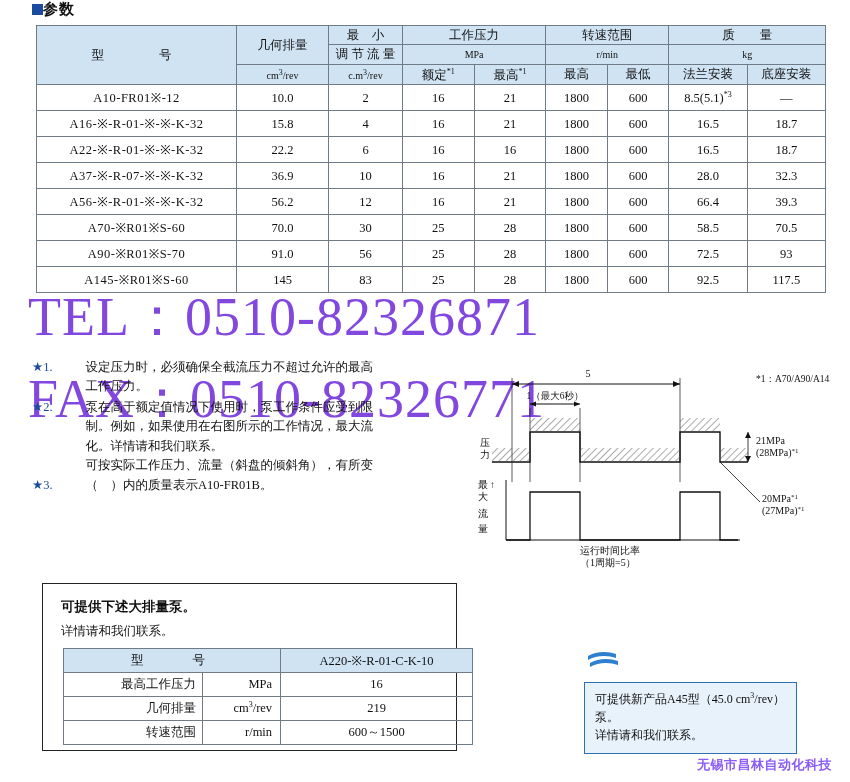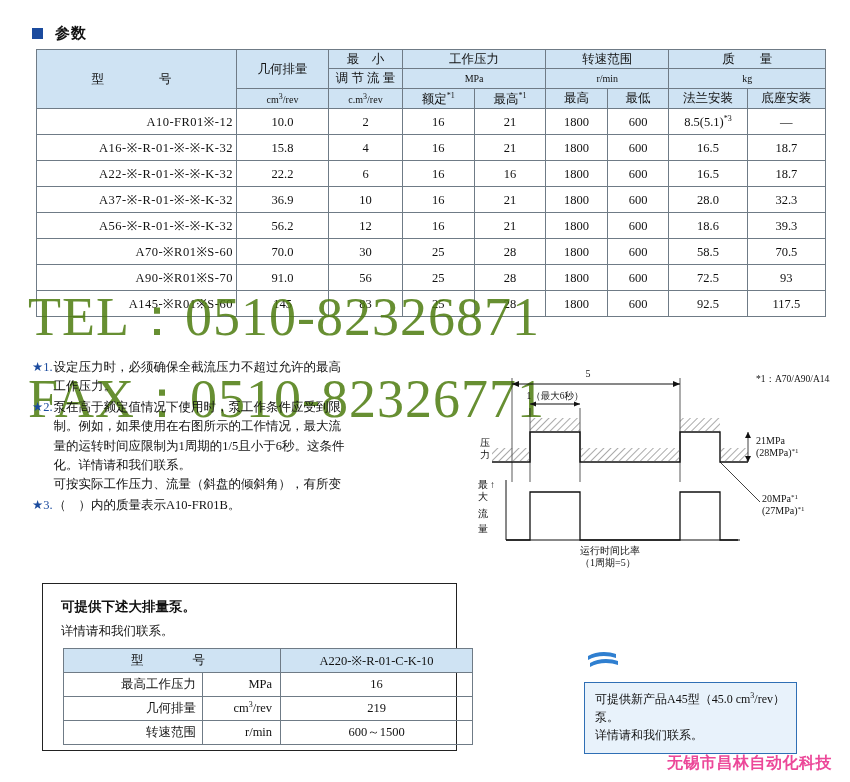--- a/index.html
+++ b/index.html
@@ -7,22 +7,22 @@
   body {
     width: 850px; height: 782px;
     background: #ffffff;
     font-family: "Liberation Serif", serif;
     color: #111;
     position: relative;
     overflow: hidden;
   }
   
   .page-head {
-    display:flex; align-items:center; gap:12px;
-    padding: 24px 0 6px 32px;
+    display:flex; align-items:center; gap:0;
+    padding: 0 0 6px 32px;
     font-family: Liberation Serif, serif;
   }
   .head-marker { width:11px; height:11px; background:#1b4b9e; display:inline-block; }
   .head-title { font-size:15px; font-weight:bold; letter-spacing:1px; }
 
   
   .main-table-wrap { padding: 0 28px 0 36px; }
   table.spec {
     border-collapse: collapse;
     width: 790px;
@@ -33,39 +33,39 @@
     text-align:center;
     vertical-align:middle;
     padding: 2px 3px;
     line-height: 1.15;
   }
   table.spec thead th {
     background:#cfe3f3;
     font-weight: normal;
   }
   table.spec tbody td { height: 26px; background:#ffffff; }
-  table.spec tbody td.model { text-align:right; letter-spacing:0.5px; }
+  table.spec tbody td.model { text-align:center; letter-spacing:0.5px; }
   .sup { font-size:8px; vertical-align: super; }
   .small-unit { font-size:10px; }
   .th-model { letter-spacing: 10px; }
 
   
   .notes {
     position:absolute; left:32px; top:358px; width:430px;
     font-size:12.5px; line-height:1.55;
   }
   .note { display:flex; margin-bottom:1px; }
   .note .star { color:#1b4b9e; margin-right:1px; white-space:nowrap; }
   .note .body { flex:1; }
-  .note .body .indent { display:block; }
+  .note .body .indent { display:block;margin-left:32px; }
 
   
   .watermark {
     position:absolute; left:28px; top:278px;
-    font-size:54px; color:#4d7c0f; opacity:.85;
+    font-size:54px; color:#6d28d9; opacity:.85;
     font-family:"Liberation Serif", serif;
     letter-spacing:1px; pointer-events:none;
     line-height: 1.45;
   }
   .watermark div:nth-child(2){ margin-top:4px; }
 
   
   .diagram { position:absolute; left:470px; top:362px; width:360px; height:210px; }
   .diagram svg { display:block; }
 
@@ -95,21 +95,21 @@
     border:1px solid #2f6fb5; background:#e8f2fb;
     font-size:12px; padding:7px 10px; line-height:1.5;
   }
   .logo-mark {
     position:absolute; left:586px; top:650px; width:42px; height:22px;
   }
 
   
   .footer {
     position:absolute; right:18px; bottom:8px;
-    font-size:16px; font-weight:bold; color:#ec4899;
+    font-size:13px; font-weight:bold; color:#8b5cf6;
     letter-spacing:0.5px;
   }
 </style>
 </head>
 <body>
 
 <div class="page-head">
   <span class="head-marker"></span>
   <span class="head-title">参数</span>
 </div>
@@ -175,39 +175,39 @@
       <td>22.2</td>
       <td>6</td>
       <td>16</td>
       <td>16</td>
       <td>1800</td>
       <td>600</td>
       <td>16.5</td>
       <td>18.7</td>
     </tr>
     <tr>
-      <td class="model">A37-※-R-01-※-※-K-32</td>
+      <td class="model">A37-※-R-07-※-※-K-32</td>
       <td>36.9</td>
       <td>10</td>
       <td>16</td>
       <td>21</td>
       <td>1800</td>
       <td>600</td>
       <td>28.0</td>
       <td>32.3</td>
     </tr>
     <tr>
       <td class="model">A56-※-R-01-※-※-K-32</td>
       <td>56.2</td>
       <td>12</td>
       <td>16</td>
       <td>21</td>
       <td>1800</td>
       <td>600</td>
-      <td>18.6</td>
+      <td>66.4</td>
       <td>39.3</td>
     </tr>
     <tr>
       <td class="model">A70-※R01※S-60</td>
       <td>70.0</td>
       <td>30</td>
       <td>25</td>
       <td>28</td>
       <td>1800</td>
       <td>600</td>
@@ -246,21 +246,20 @@
     <span class="body">
       <span class="indent">设定压力时，必须确保全截流压力不超过允许的最高</span>
       <span class="indent">工作压力。</span>
     </span>
   </div>
   <div class="note">
     <span class="star">★2.</span>
     <span class="body">
       <span class="indent">泵在高于额定值情况下使用时，泵工作条件应受到限</span>
       <span class="indent">制。例如，如果使用在右图所示的工作情况，最大流</span>
-      <span class="indent">量的运转时间应限制为1周期的1/5且小于6秒。这条件</span>
       <span class="indent">化。详情请和我们联系。</span>
       <span class="indent">可按实际工作压力、流量（斜盘的倾斜角），有所变</span>
     </span>
   </div>
   <div class="note">
     <span class="star">★3.</span>
     <span class="body">
       <span class="indent">（　）内的质量表示A10-FR01B。</span>
     </span>
   </div>

